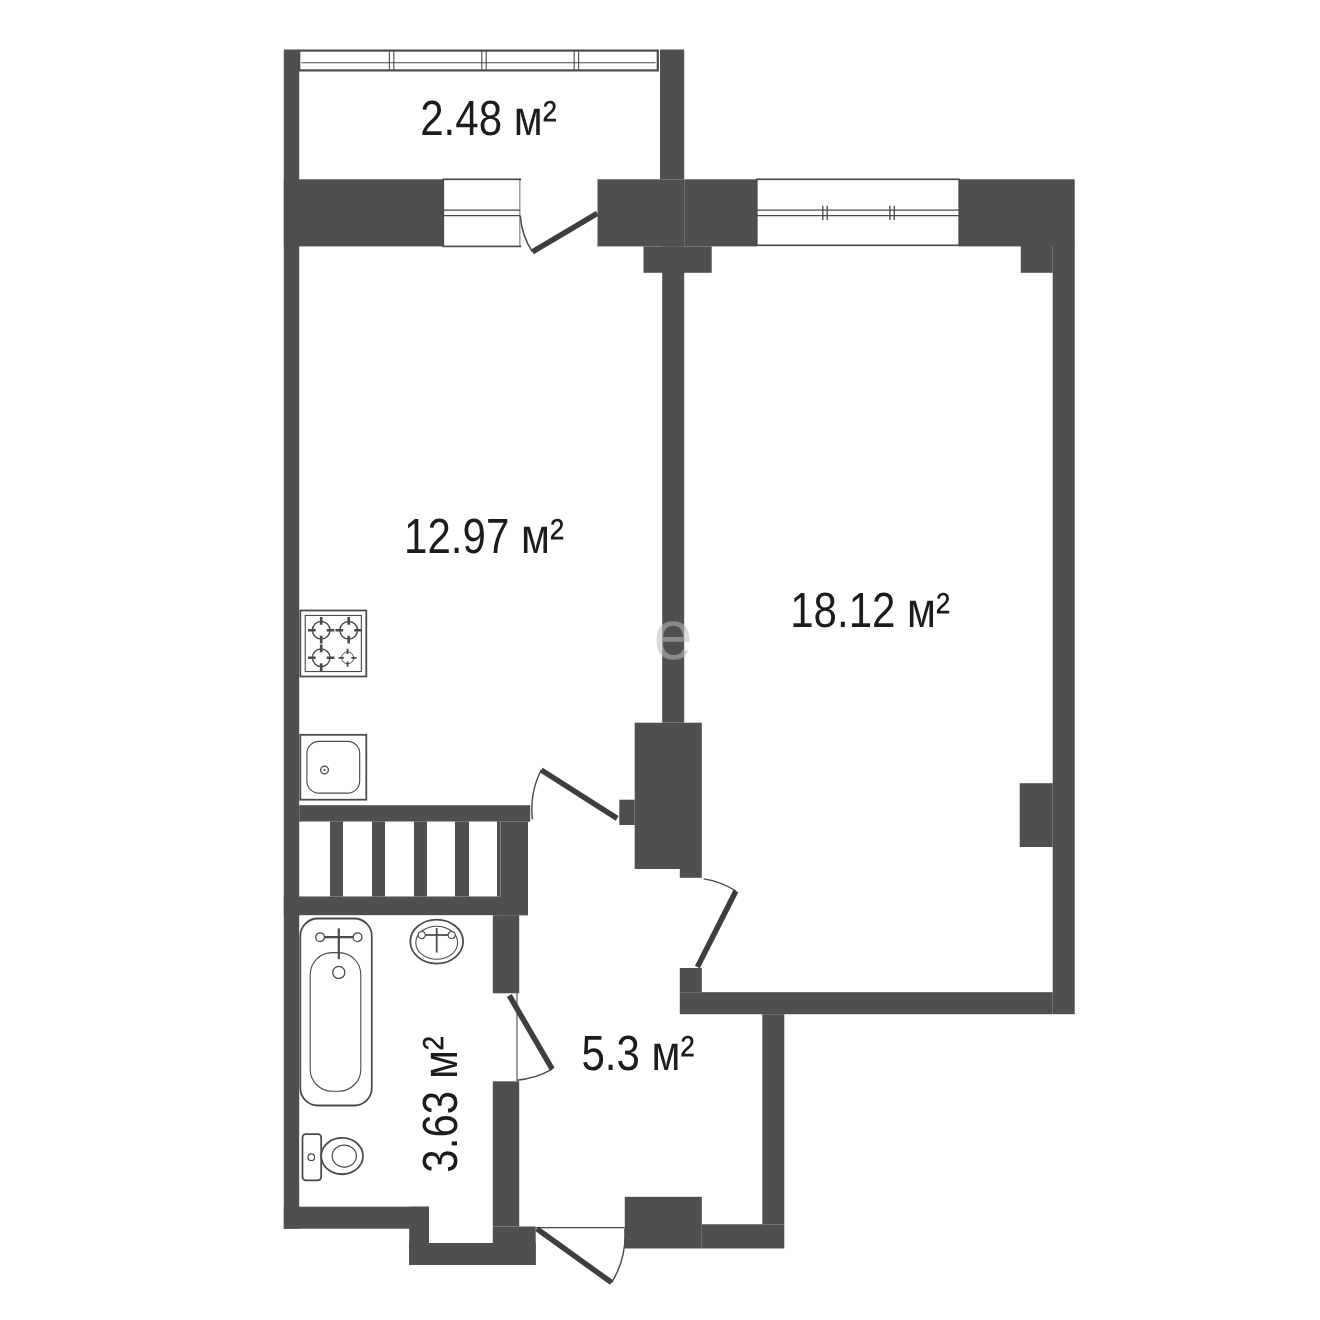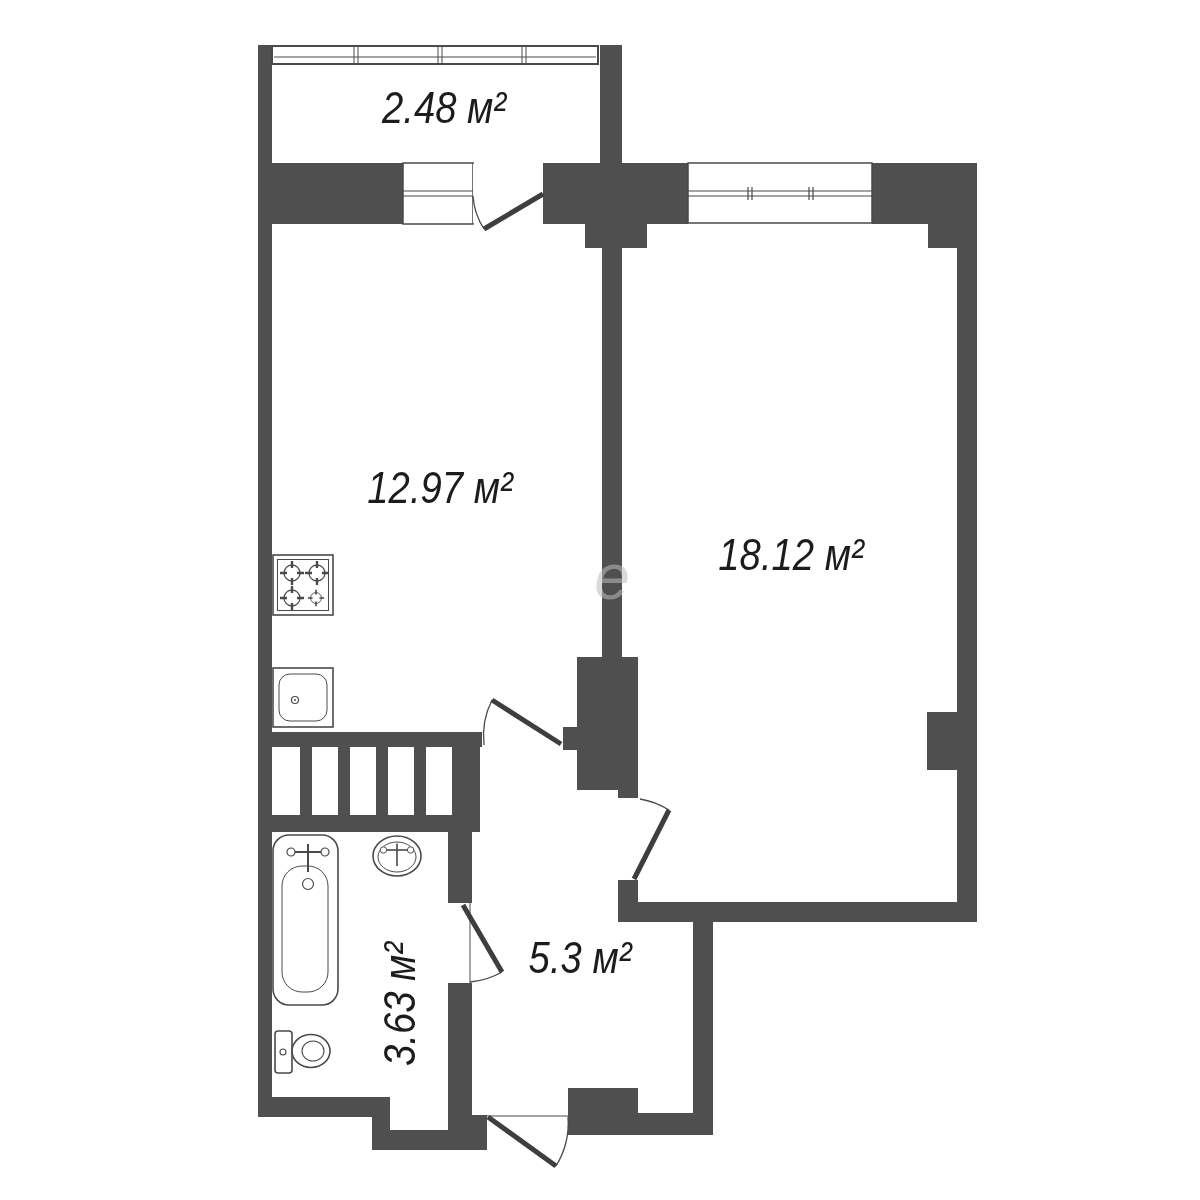--- a/index.html
+++ b/index.html
@@ -1,21 +1,21 @@
 <!DOCTYPE html>
 <html style="--bg: #ffffff; --wall: #4f4f4f; --line: #4a4a4a; --door: #3e3e3e; --text: #1c1c1c;"><head>
 <meta charset="utf-8">
 <title>Floor plan</title>
 <style>
   :root{
     --bg:#ffffff; --wall:#4f4f4f; --line:#4a4a4a; --door:#3e3e3e; --text:#1c1c1c;
   }
   html,body{margin:0;padding:0;background:#fff;}
   .plan{position:relative;width:1200px;height:1200px;background:var(--bg);overflow:hidden;
-        font-family:"Liberation Sans", sans-serif;font-style:italic;}
+        font-family:"Liberation Sans", sans-serif;}
   .wall{position:absolute;background:var(--wall);}
   .hatch{position:absolute;background:repeating-linear-gradient(90deg,#ffffff 0 26px,var(--wall) 26px 38px);}
   .overlay{position:absolute;left:0;top:0;z-index:5;pointer-events:none;}
   .overlay .frame{stroke:var(--line);fill:#ffffff;}
   .overlay .ln{stroke:var(--line);fill:none;}
   .overlay .fix{stroke:var(--line);fill:#ffffff;}
   .overlay .leaf{stroke:var(--door);stroke-width:5;fill:none;}
   .overlay .arc{stroke:var(--line);stroke-width:1.3;fill:none;}
   .label{position:absolute;z-index:8;color:var(--text);font-size:45px;white-space:nowrap;
          transform:translate(-50%,-50%) scaleX(0.85);}

